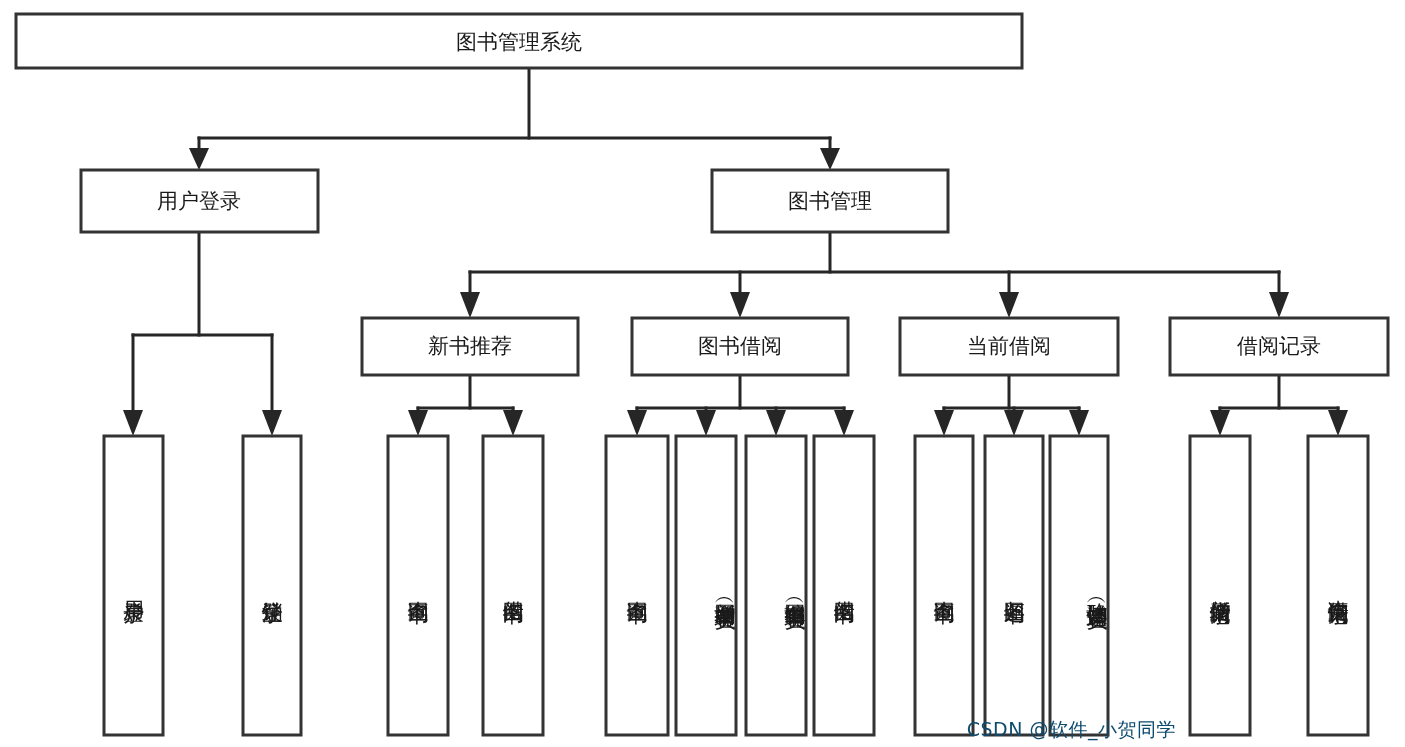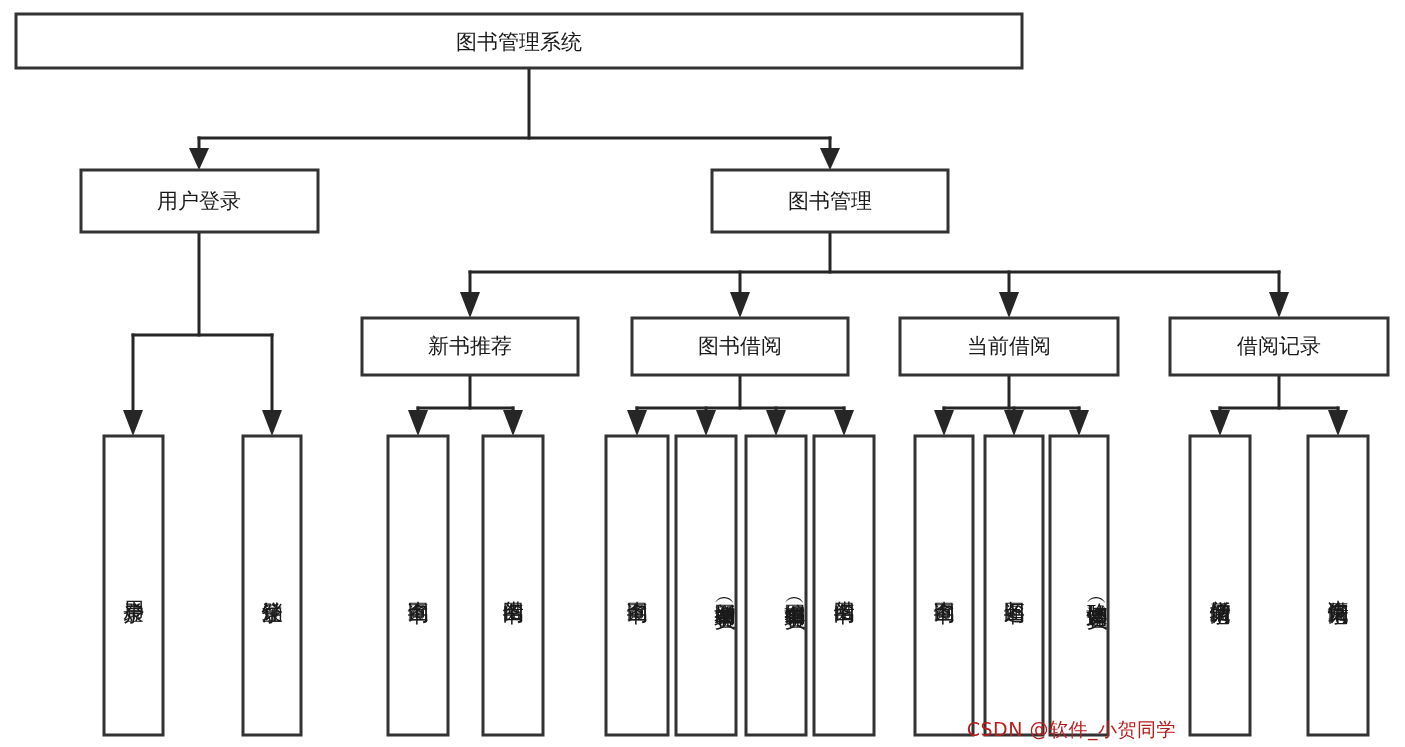--- a/index.html
+++ b/index.html
@@ -63,21 +63,21 @@
     text-align: center;
     white-space: nowrap;
     pointer-events: none;
   }
   .watermark {
     position: absolute;
     right: 8px;
     bottom: 4px;
     font-family: "DejaVu Sans", "Liberation Sans", sans-serif;
     font-size: 19px;
-    color: #b91c1c;
+    color: #0c4a6e;
     letter-spacing: 0.5px;
     white-space: nowrap;
   }
 </style>
 </head>
 <body>
 
 <div id="diagram-root">
 
   <svg class="diagram" viewBox="0 0 1405 747">

